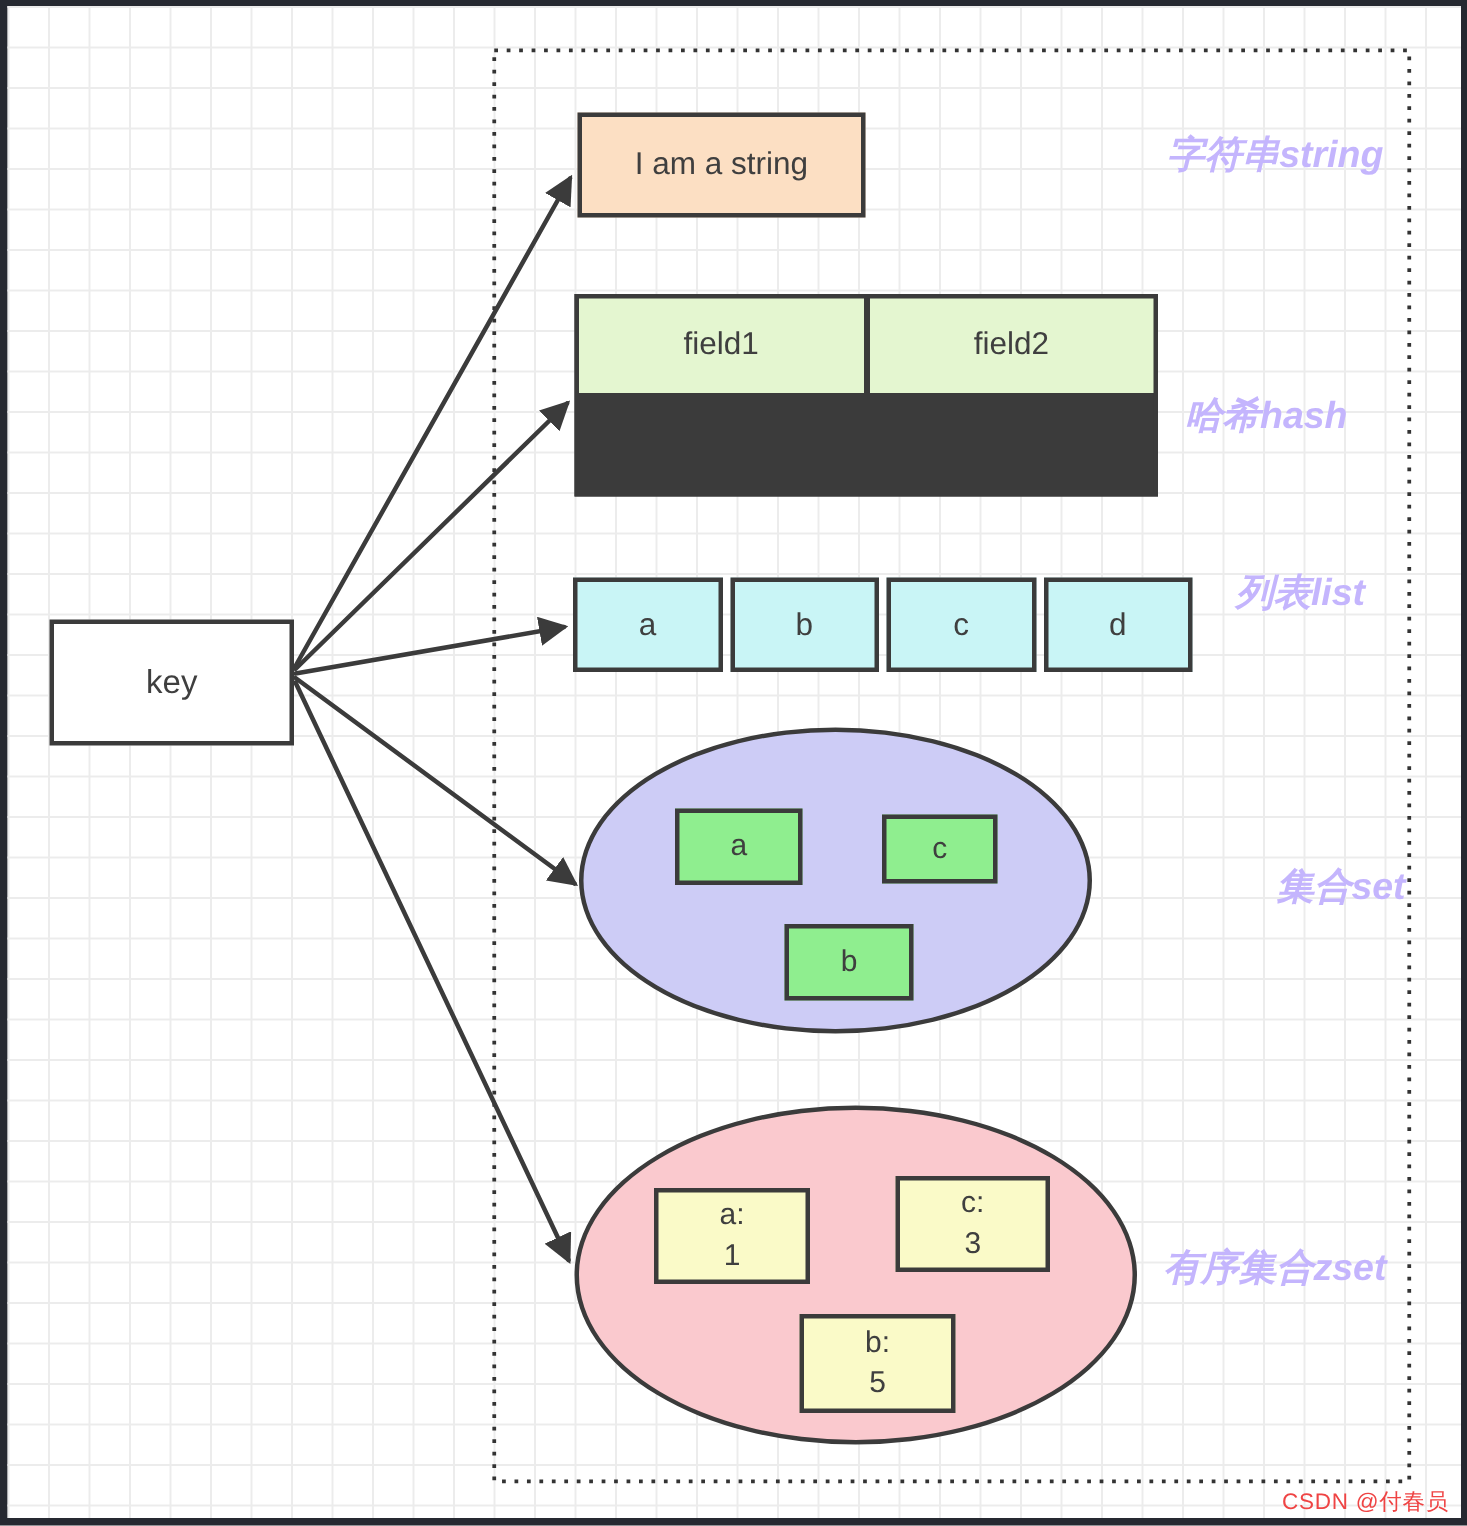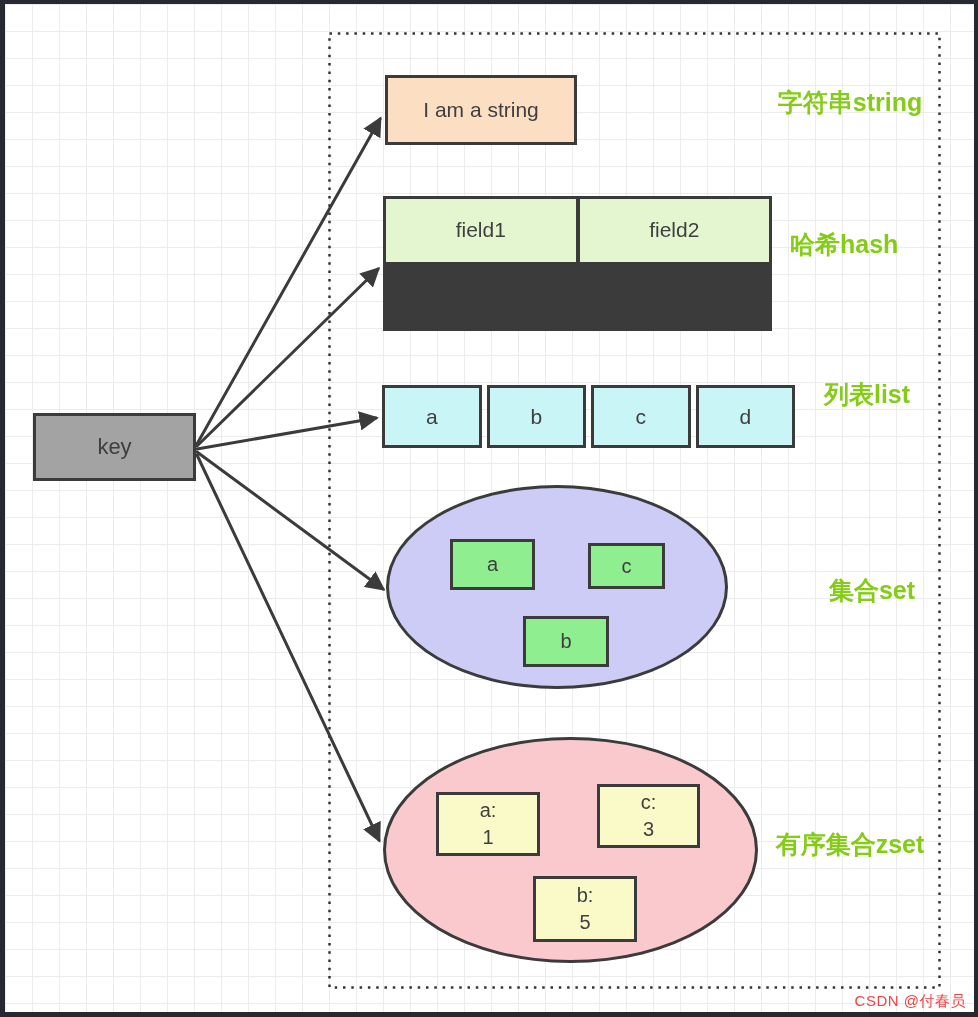--- a/index.html
+++ b/index.html
@@ -17,21 +17,21 @@
       linear-gradient(to bottom,#ececec 1px,transparent 1px);
     background-size:27px 27px;
   }
   .node{
     position:absolute;
     border:3px solid #3b3b3b;
     display:flex;align-items:center;justify-content:center;
     color:#3f3f3f;font-size:21px;
     box-sizing:border-box;
   }
-  .key-box{left:33px;top:413px;width:163px;height:68px;background:#a3a3a3;font-size:22px;}
+  .key-box{left:33px;top:413px;width:163px;height:84px;background:#ffffff;font-size:22px;}
   .string-box{left:385px;top:75px;width:192px;height:70px;background:#fcdfc3;}
   .hash-table{
     left:383px;top:196px;width:389px;height:135px;
     position:absolute;box-sizing:border-box;
     background:#3b3b3b;border:3px solid #3b3b3b;
     display:grid;grid-template-columns:1fr 1fr;grid-template-rows:1fr 1fr;gap:4px;
   }
   .hash-cell{background:#e4f6d0;display:flex;align-items:center;justify-content:center;color:#3f3f3f;font-size:21px;}
   .list-row{left:382px;top:385px;width:413px;height:63px;position:absolute;display:flex;gap:5px;}
   .list-cell{flex:1;background:#c9f5f6;border:3px solid #3b3b3b;box-sizing:border-box;
@@ -40,27 +40,27 @@
   .set-member{background:#8fee8f;font-size:20px;}
   .set-a{left:450px;top:539px;width:85px;height:51px;}
   .set-c{left:588px;top:543px;width:77px;height:46px;}
   .set-b{left:523px;top:616px;width:86px;height:51px;}
   .zset-ellipse{left:383px;top:737px;width:375px;height:226px;background:#fac9ce;border-radius:50%;}
   .zset-member{background:#fafac8;font-size:20px;flex-direction:column;line-height:1.35;}
   .zset-a{left:436px;top:792px;width:104px;height:64px;}
   .zset-c{left:597px;top:784px;width:103px;height:64px;}
   .zset-b{left:533px;top:876px;width:104px;height:66px;}
   .type-label{
-    position:absolute;color:#84cc16;font-weight:bold;font-size:25px;
-    text-align:center;white-space:nowrap;
+    position:absolute;color:#c4b5fd;font-weight:bold;font-size:25px;
+    text-align:center;white-space:nowrap;font-style:italic;
   }
   .label-string{left:770px;top:86px;width:160px;}
-  .label-hash{left:790px;top:228px;width:108px;}
+  .label-hash{left:790px;top:260px;width:108px;}
   .label-list{left:812px;top:378px;width:110px;}
-  .label-set{left:818px;top:574px;width:108px;}
+  .label-set{left:840px;top:574px;width:108px;}
   .label-zset{left:766px;top:828px;width:168px;}
   .arrow-layer{position:absolute;left:0;top:0;width:978px;height:1017px;pointer-events:none;}
   .arrow-layer path{stroke:#3b3b3b;stroke-width:3;fill:none;stroke-linecap:round;}
   .arrow-layer .boundary{stroke:#333333;stroke-width:2.5;fill:none;stroke-dasharray:2.5 5.8;}
   .arrow-layer marker path{fill:#3b3b3b;stroke:none;}
   .watermark{
     position:absolute;right:12px;bottom:6px;color:#ef4444;font-size:15px;letter-spacing:.5px;
   }
 </style>
 </head>

